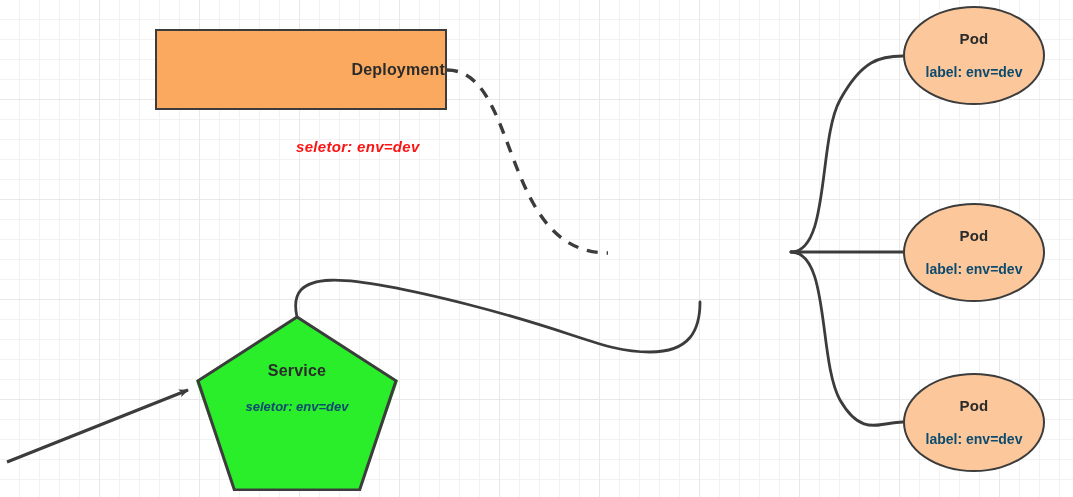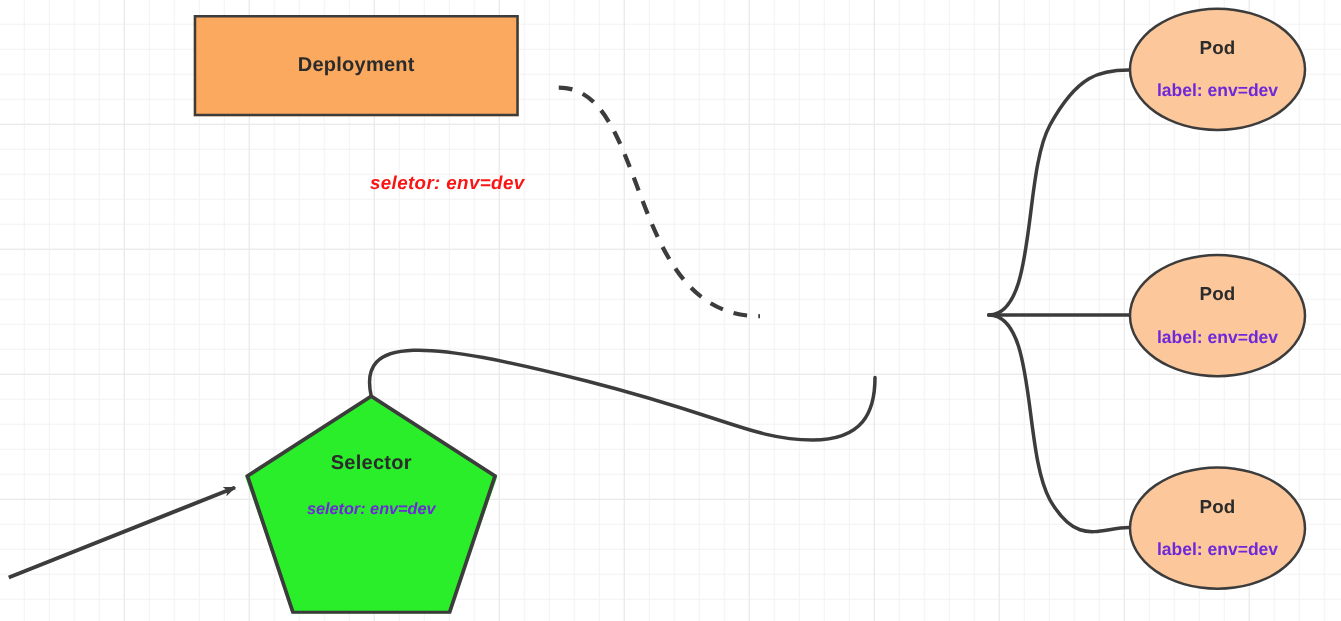--- a/index.html
+++ b/index.html
@@ -41,33 +41,34 @@
   .node-title {
     font-weight: bold;
     font-size: 15px;
     color: #2b2b2b;
     letter-spacing: .2px;
     line-height: 1.1;
   }
   .node-sub {
     font-weight: bold;
     font-size: 13px;
-    color: #6d28d9;
+    color: #0c4a6e;
     line-height: 1.1;
   }
   .node-sub.italic { font-style: italic; }
 
   
   #deployment {
     left: 155px;
-    top: 12px;
-    width: 260px;
+    top: 29px;
+    width: 292px;
     height: 81px;
     background: #faa95e;
     border: 2px solid #3c3c3c;
+    align-items: flex-end;
   }
   #deployment .node-title { font-size: 16px; }
 
   
   #deployment-selector-label {
     position: absolute;
     left: 296px;
     top: 138px;
     font-size: 15px;
     font-weight: bold;
@@ -154,21 +155,21 @@
   </svg>
 
   <div class="node" id="deployment">
     <span class="node-title">Deployment</span>
   </div>
 
   <div id="deployment-selector-label">seletor:  env=dev</div>
 
 
   <div class="node" id="service">
-    <span class="node-title">Selector</span>
+    <span class="node-title">Service</span>
     <span class="node-sub italic">seletor:  env=dev</span>
   </div>
 
   <svg id="service-outline" viewBox="0 0 202 175" xmlns="http://www.w3.org/2000/svg">
     <polygon points="101,1 200,64.8 163.6,174 38.4,174 2,64.8" fill="none" stroke="#3c3c3c" stroke-width="3"></polygon>
   </svg>
 
   <div class="node pod" id="pod-1">
     <span class="node-title">Pod</span>
     <span class="node-sub">label: env=dev</span>

